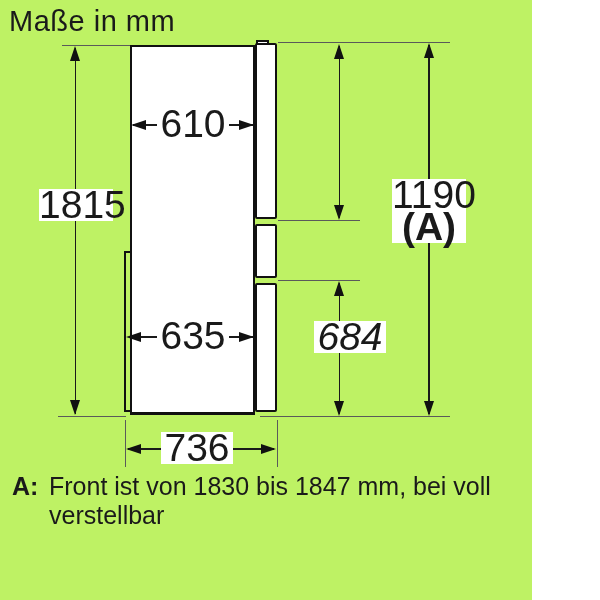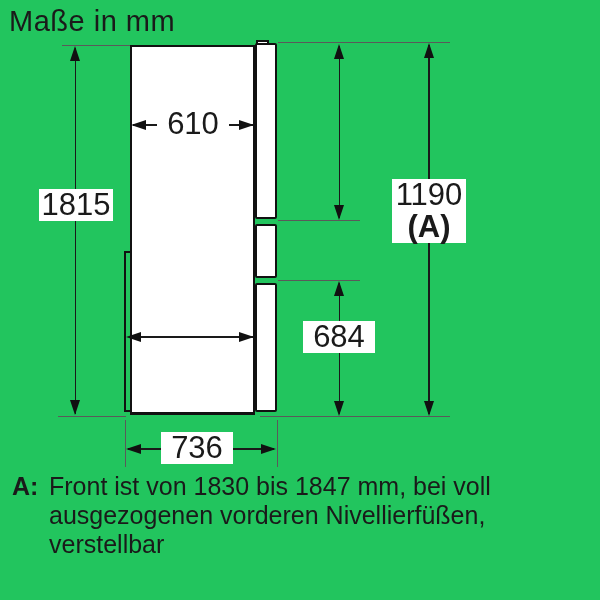--- a/index.html
+++ b/index.html
@@ -1,17 +1,17 @@
 <!DOCTYPE html>
 <html><head>
 <meta charset="utf-8">
 <style>
   html,body{margin:0;padding:0;background:#fff;}
   .canvas{
-    position:relative;width:600px;height:600px;background:#22c55e;overflow:hidden;
+    position:relative;width:532px;height:600px;background:#bef264;overflow:hidden;
     font-family:"Liberation Sans","DejaVu Sans",sans-serif;color:#1a1a1a;
   }
   .title{position:absolute;left:9px;top:5px;font-size:29px;font-weight:400;letter-spacing:.5px;}
   
   .body-outline{position:absolute;left:130px;top:45px;width:125px;height:370px;
     border:2px solid #111;border-bottom-width:3px;box-sizing:border-box;background:#fff;}
   .strip-v{position:absolute;left:123.5px;top:252px;width:2px;height:160px;background:#111;}
   .strip-t{position:absolute;left:124px;top:251px;width:8px;height:2px;background:#111;}
   .strip-b{position:absolute;left:124px;top:410px;width:8px;height:2px;background:#111;}
   .hinge{position:absolute;left:256px;top:40px;width:13px;height:13px;border:2px solid #111;box-sizing:border-box;background:#fff;}
@@ -28,21 +28,21 @@
   .dim{position:absolute;background:#1a1a1a;}
   .dim.v{width:1.5px;}
   .dim.h{height:1.5px;}
   
   .arr{position:absolute;width:0;height:0;}
   .arr.up{border-left:5px solid transparent;border-right:5px solid transparent;border-bottom:15px solid #111;}
   .arr.down{border-left:5px solid transparent;border-right:5px solid transparent;border-top:15px solid #111;}
   .arr.left{border-top:5px solid transparent;border-bottom:5px solid transparent;border-right:15px solid #111;}
   .arr.right{border-top:5px solid transparent;border-bottom:5px solid transparent;border-left:15px solid #111;}
   
-  .lbl{position:absolute;background:#fff;text-align:center;font-size:31px;line-height:32px;white-space:nowrap;}
+  .lbl{position:absolute;background:#fff;text-align:center;font-size:39px;line-height:32px;white-space:nowrap;}
   .lbl .sub{font-weight:700;}
   
   .footnote{position:absolute;left:12px;top:472px;display:flex;align-items:flex-start;
     font-size:25px;line-height:29px;}
   .fn-label{font-weight:700;width:37px;flex:0 0 auto;}
   .fn-lines{flex:1;}
 </style>
 </head>
 <body>
 
@@ -79,41 +79,41 @@
   <div class="arr right" style="left:239px;top:120px;"></div>
   <div class="lbl" style="left:157px;top:108px;width:72px;">610</div>
 
   <div class="dim v" style="left:338.5px;top:46px;height:172px;"></div>
   <div class="arr up" style="left:334px;top:44px;"></div>
   <div class="arr down" style="left:334px;top:205px;"></div>
 
   <div class="dim v" style="left:338.5px;top:283px;height:131px;"></div>
   <div class="arr up" style="left:334px;top:281px;"></div>
   <div class="arr down" style="left:334px;top:401px;"></div>
-  <div class="lbl" style="left:303px;top:321px;width:72px;">684</div>
+  <div class="lbl" style="left:314px;top:321px;width:72px;font-style:italic;">684</div>
 
   <div class="dim v" style="left:428px;top:45px;height:369px;"></div>
   <div class="arr up" style="left:423.5px;top:43px;"></div>
   <div class="arr down" style="left:423.5px;top:401px;"></div>
   <div class="lbl" style="left:392px;top:179px;width:74px;">
     <div>1190</div>
     <div class="sub">(A)</div>
   </div>
 
   <div class="dim h" style="left:129px;top:336.25px;width:124px;"></div>
   <div class="arr left" style="left:126px;top:332px;"></div>
   <div class="arr right" style="left:239px;top:332px;"></div>
+  <div class="lbl" style="left:157px;top:320px;width:72px;">635</div>
 
   <div class="dim h" style="left:128px;top:448.25px;width:146px;"></div>
   <div class="arr left" style="left:126px;top:444px;"></div>
   <div class="arr right" style="left:261px;top:444px;"></div>
   <div class="lbl" style="left:161px;top:432px;width:72px;">736</div>
 
   <div class="footnote">
     <div class="fn-label">A:</div>
     <div class="fn-lines">
       <div>Front ist von 1830 bis 1847 mm, bei voll</div>
-      <div>ausgezogenen vorderen Nivellierfüßen,</div>
       <div>verstellbar</div>
     </div>
   </div>
 
 </div>
 
 </body></html>

